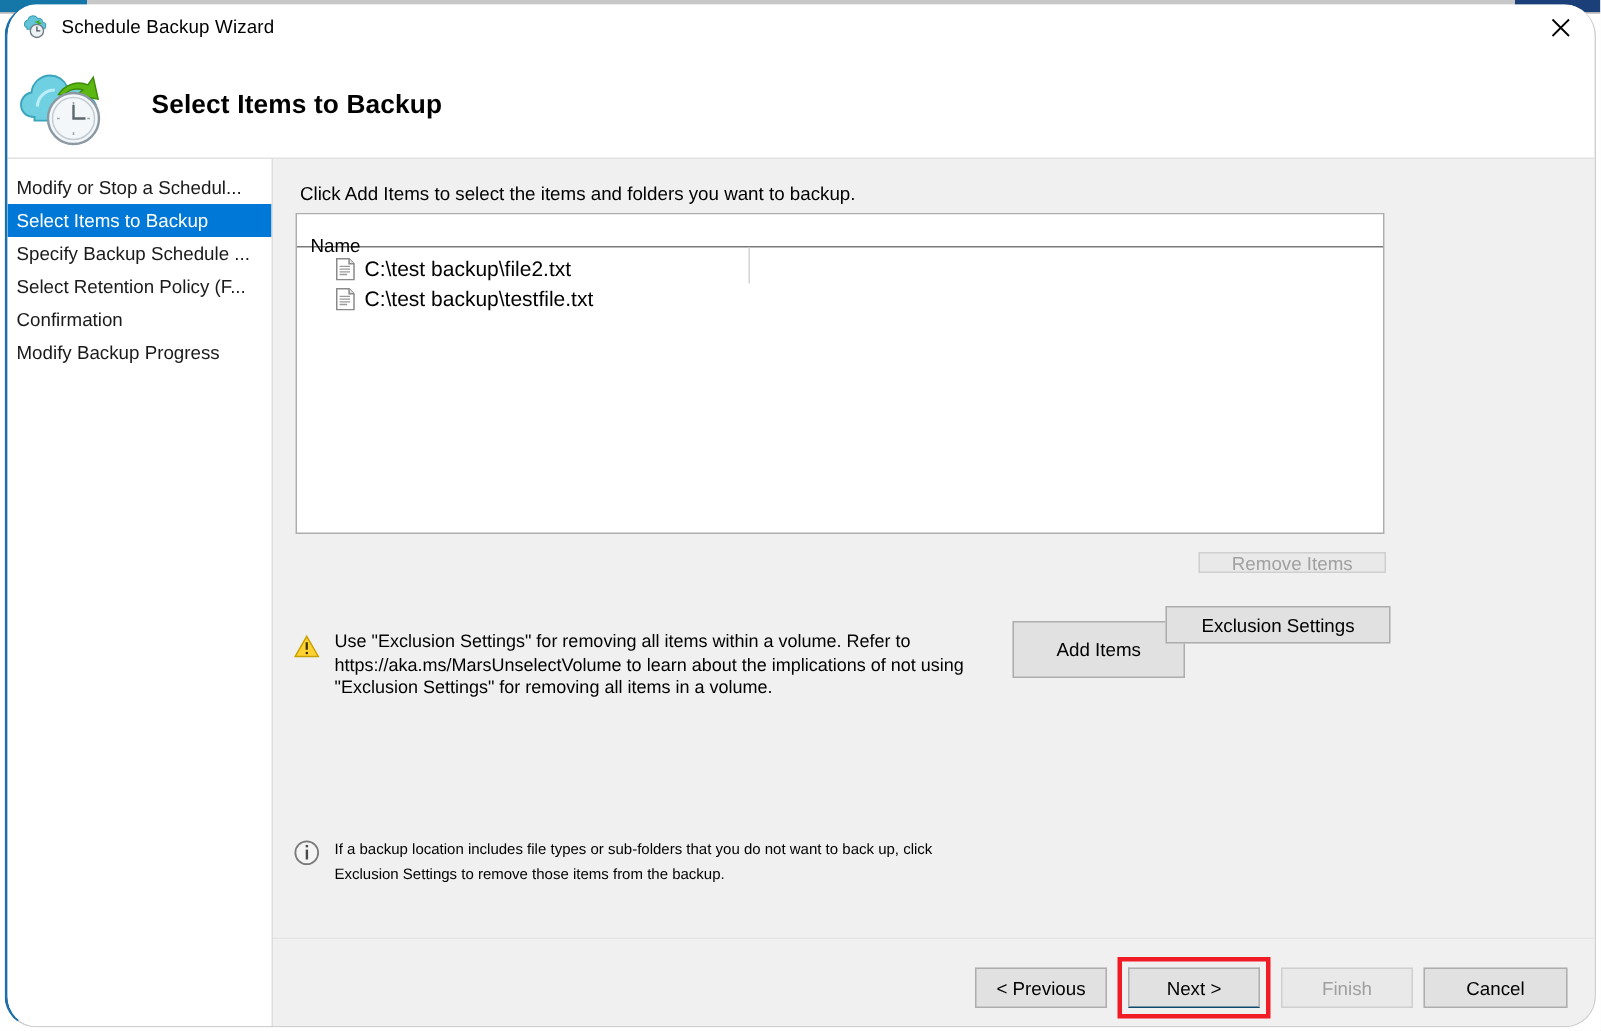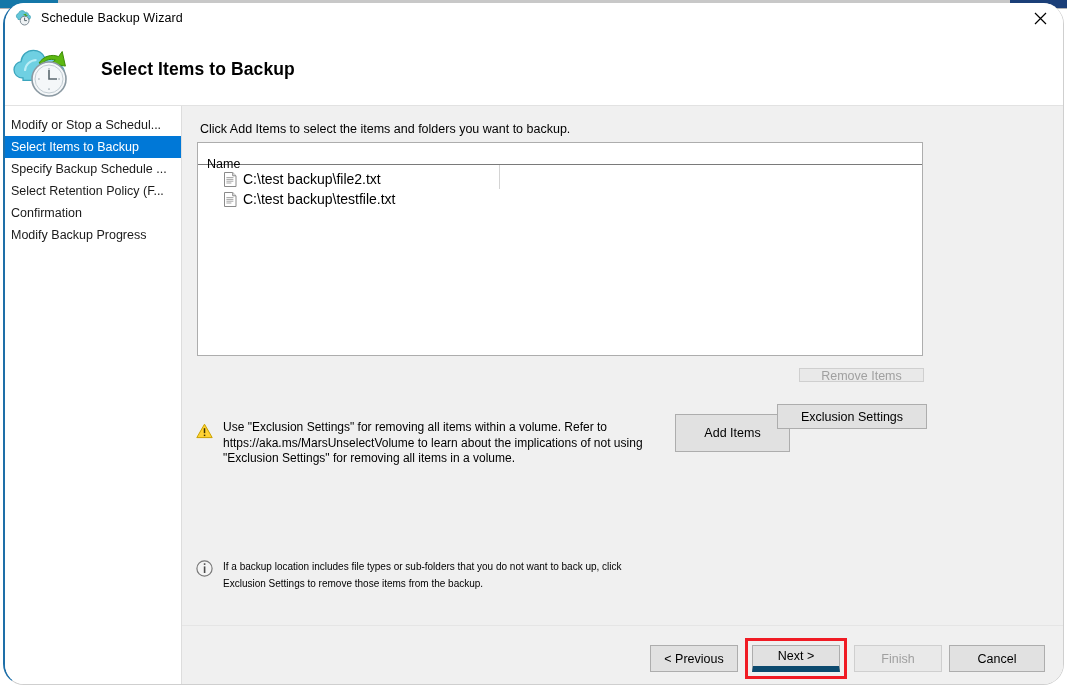--- a/index.html
+++ b/index.html
@@ -308,21 +308,21 @@
     position: relative;
     margin-left: 7px;
     padding: 4px;
     border: 3px solid #f01b24;
     box-sizing: content-box;
   }
   .fbtn.next {
     margin-left: 0;
     width: 88px;
     height: 27px;
-    border-bottom: 6px solid #0c4a6e;
+    border-bottom: 1px solid #0c4a6e;
   }
 </style>
 </head>
 <body>
 
 <div id="app">
 
   <div class="bg-strip">
     <div class="bg-strip-left"></div>
     <div class="bg-strip-right"></div>

